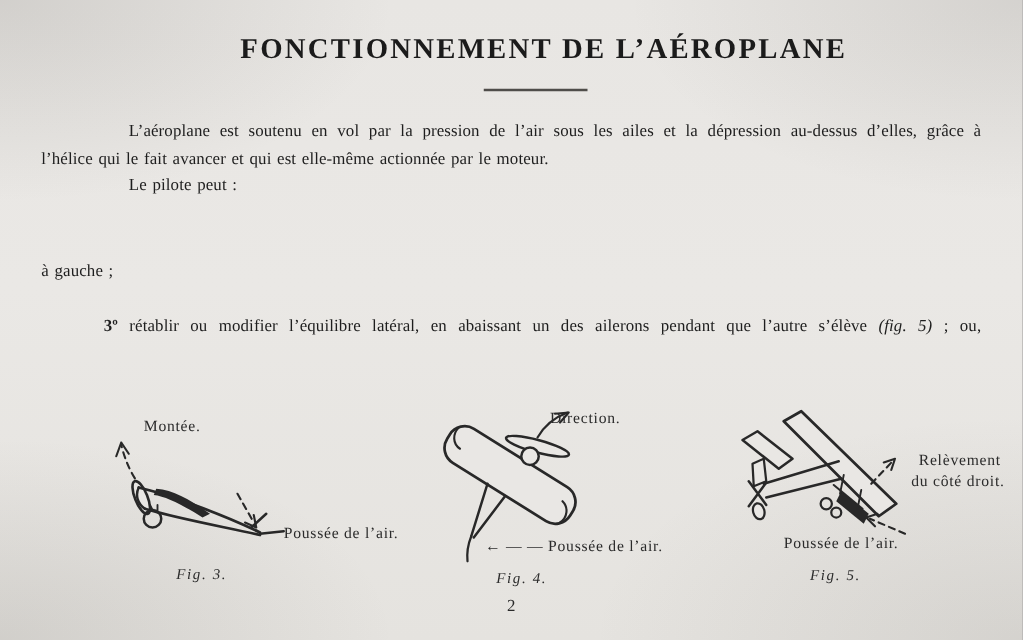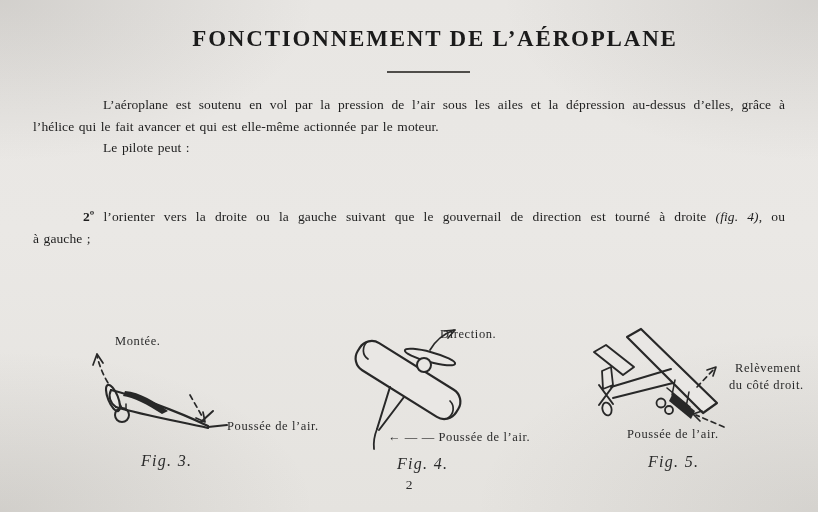--- a/index.html
+++ b/index.html
@@ -27,21 +27,21 @@
   .jline{text-align:justify;text-align-last:justify;white-space:nowrap;}
   .line{text-align:left;}
   .ind70{padding-left:70px;}
   .ind50{padding-left:50px;}
   .num{font-weight:bold;}
   .figref{font-style:italic;}
   .fig-label{
     position:absolute;font-size:12.5px;letter-spacing:.6px;color:#2b2b2b;white-space:nowrap;
   }
   .fig-caption{
-    position:absolute;font-size:16px;font-style:italic;letter-spacing:1.3px;color:#2b2b2b;white-space:nowrap;
+    position:absolute;font-size:12px;font-style:italic;letter-spacing:1.3px;color:#2b2b2b;white-space:nowrap;
   }
   .pagenum{position:absolute;top:477px;left:0;width:100%;text-align:center;font-size:13.5px;color:#2a2a2a;}
   svg.fig{position:absolute;overflow:visible;}
   svg.fig path, svg.fig ellipse, svg.fig circle, svg.fig polygon{vector-effect:none;}
 </style>
 </head>
 <body>
 
 <div class="page">
 
@@ -54,25 +54,25 @@
     <div class="jline ind70">L’aéroplane est soutenu en vol par la pression de l’air sous les ailes et la dépression au-dessus d’elles, grâce à</div>
     <div class="line">l’hélice qui le fait avancer et qui est elle-même actionnée par le moteur.</div>
   </div>
 
   <div class="textblock" style="top:137px">
     <div class="line ind70">Le pilote peut :</div>
   </div>
 
 
   <div class="textblock" style="top:206px">
-    <div class="jline ind50"><span class="num">2º</span><span> l’orienter vers la droite ou la gauche suivant que le gouvernail de direction est tourné à droite </span><span class="figref">(fig. 4)</span><span>, ou</span></div>
     <div class="line">à gauche ;</div>
   </div>
 
   <div class="textblock" style="top:250px">
+    <div class="jline ind50"><span class="num">3º</span><span> rétablir ou modifier l’équilibre latéral, en abaissant un des ailerons pendant que l’autre s’élève </span><span class="figref">(fig. 5)</span><span> ; ou,</span></div>
   </div>
 
   <svg class="fig" style="left:80px;top:346px" width="160" height="92" viewBox="0 0 160 92">
     <g stroke="#282828" fill="none" stroke-linecap="round" stroke-linejoin="round">
 
       <path d="M33,44 Q22,30 17,10" stroke-width="1.7" stroke-dasharray="5 4"></path>
       <path d="M17,8 L13,19 M17,8 L23,17" stroke-width="1.7"></path>
 
       <ellipse cx="0" cy="0" rx="5" ry="14" transform="translate(33,52) rotate(-22)" fill="#e9e7e4" stroke-width="2.1"></ellipse>
 

